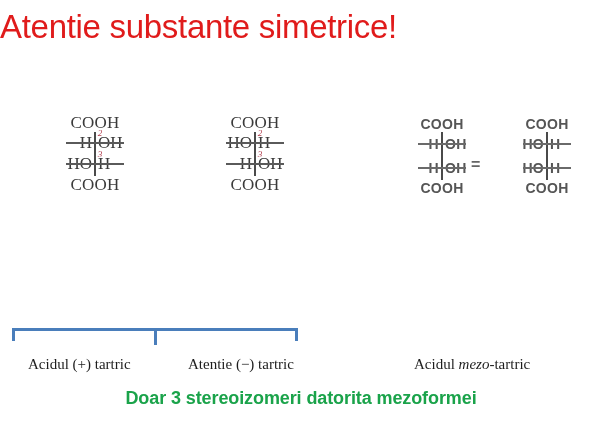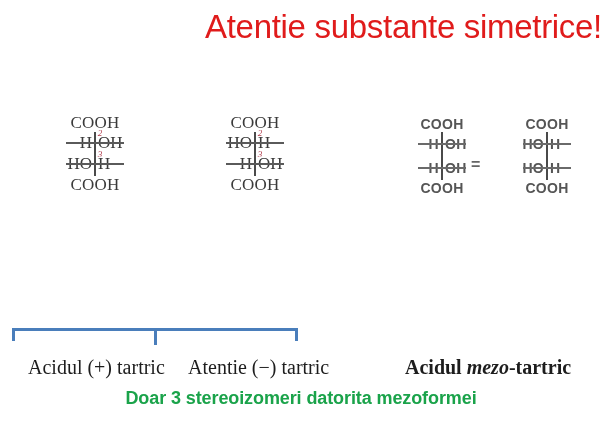--- a/index.html
+++ b/index.html
@@ -15,21 +15,21 @@
     overflow: hidden;
     font-family: "Liberation Sans", sans-serif;
   }
 
   
   #title {
     position: absolute;
     left: 0;
     top: 8px;
     width: 602px;
-    text-align: right;
+    text-align: left;
     font-family: "Liberation Sans", sans-serif;
     font-size: 33px;
     font-weight: 400;
     color: #e01b1b;
     letter-spacing: -0.3px;
     white-space: nowrap;
   }
 
   
   #figure {
@@ -147,21 +147,21 @@
   }
   #br-h   { left: 0;   top: 0;  width: 286px; height: 3px; }
   #br-lv  { left: 0;   top: 0;  width: 3px;   height: 13px; }
   #br-rv  { right: 0;  top: 0;  width: 3px;   height: 13px; }
   #br-tick{ left: 142px; top: 2px; width: 3px; height: 15px; }
 
   
   .caption {
     position: absolute;
     font-family: "Liberation Serif", serif;
-    font-size: 20px;
+    font-size: 15px;
     color: #1d1d1d;
     white-space: nowrap;
   }
   .caption em { font-style: italic; }
 
   
   #footnote {
     position: absolute;
     left: 0;
     top: 388px;
@@ -266,19 +266,19 @@
       <div class="br-line" id="br-h"></div>
       <div class="br-line" id="br-lv"></div>
       <div class="br-line" id="br-rv"></div>
       <div class="br-line" id="br-tick"></div>
     </div>
 
     <div class="caption" style="left:28px; top:256px;">Acidul (+) tartric</div>
 
     <div class="caption" style="left:188px; top:256px;">Atentie (−) tartric</div>
 
-    <div class="caption" style="left:405px; top:256px;font-weight:bold;"><span>Acidul </span><em>mezo</em><span>-tartric</span></div>
+    <div class="caption" style="left:414px; top:256px;"><span>Acidul </span><em>mezo</em><span>-tartric</span></div>
 
   </div>
 
   <div id="footnote">Doar 3 stereoizomeri datorita mezoformei</div>
 
 </div>
 
 </body></html>

